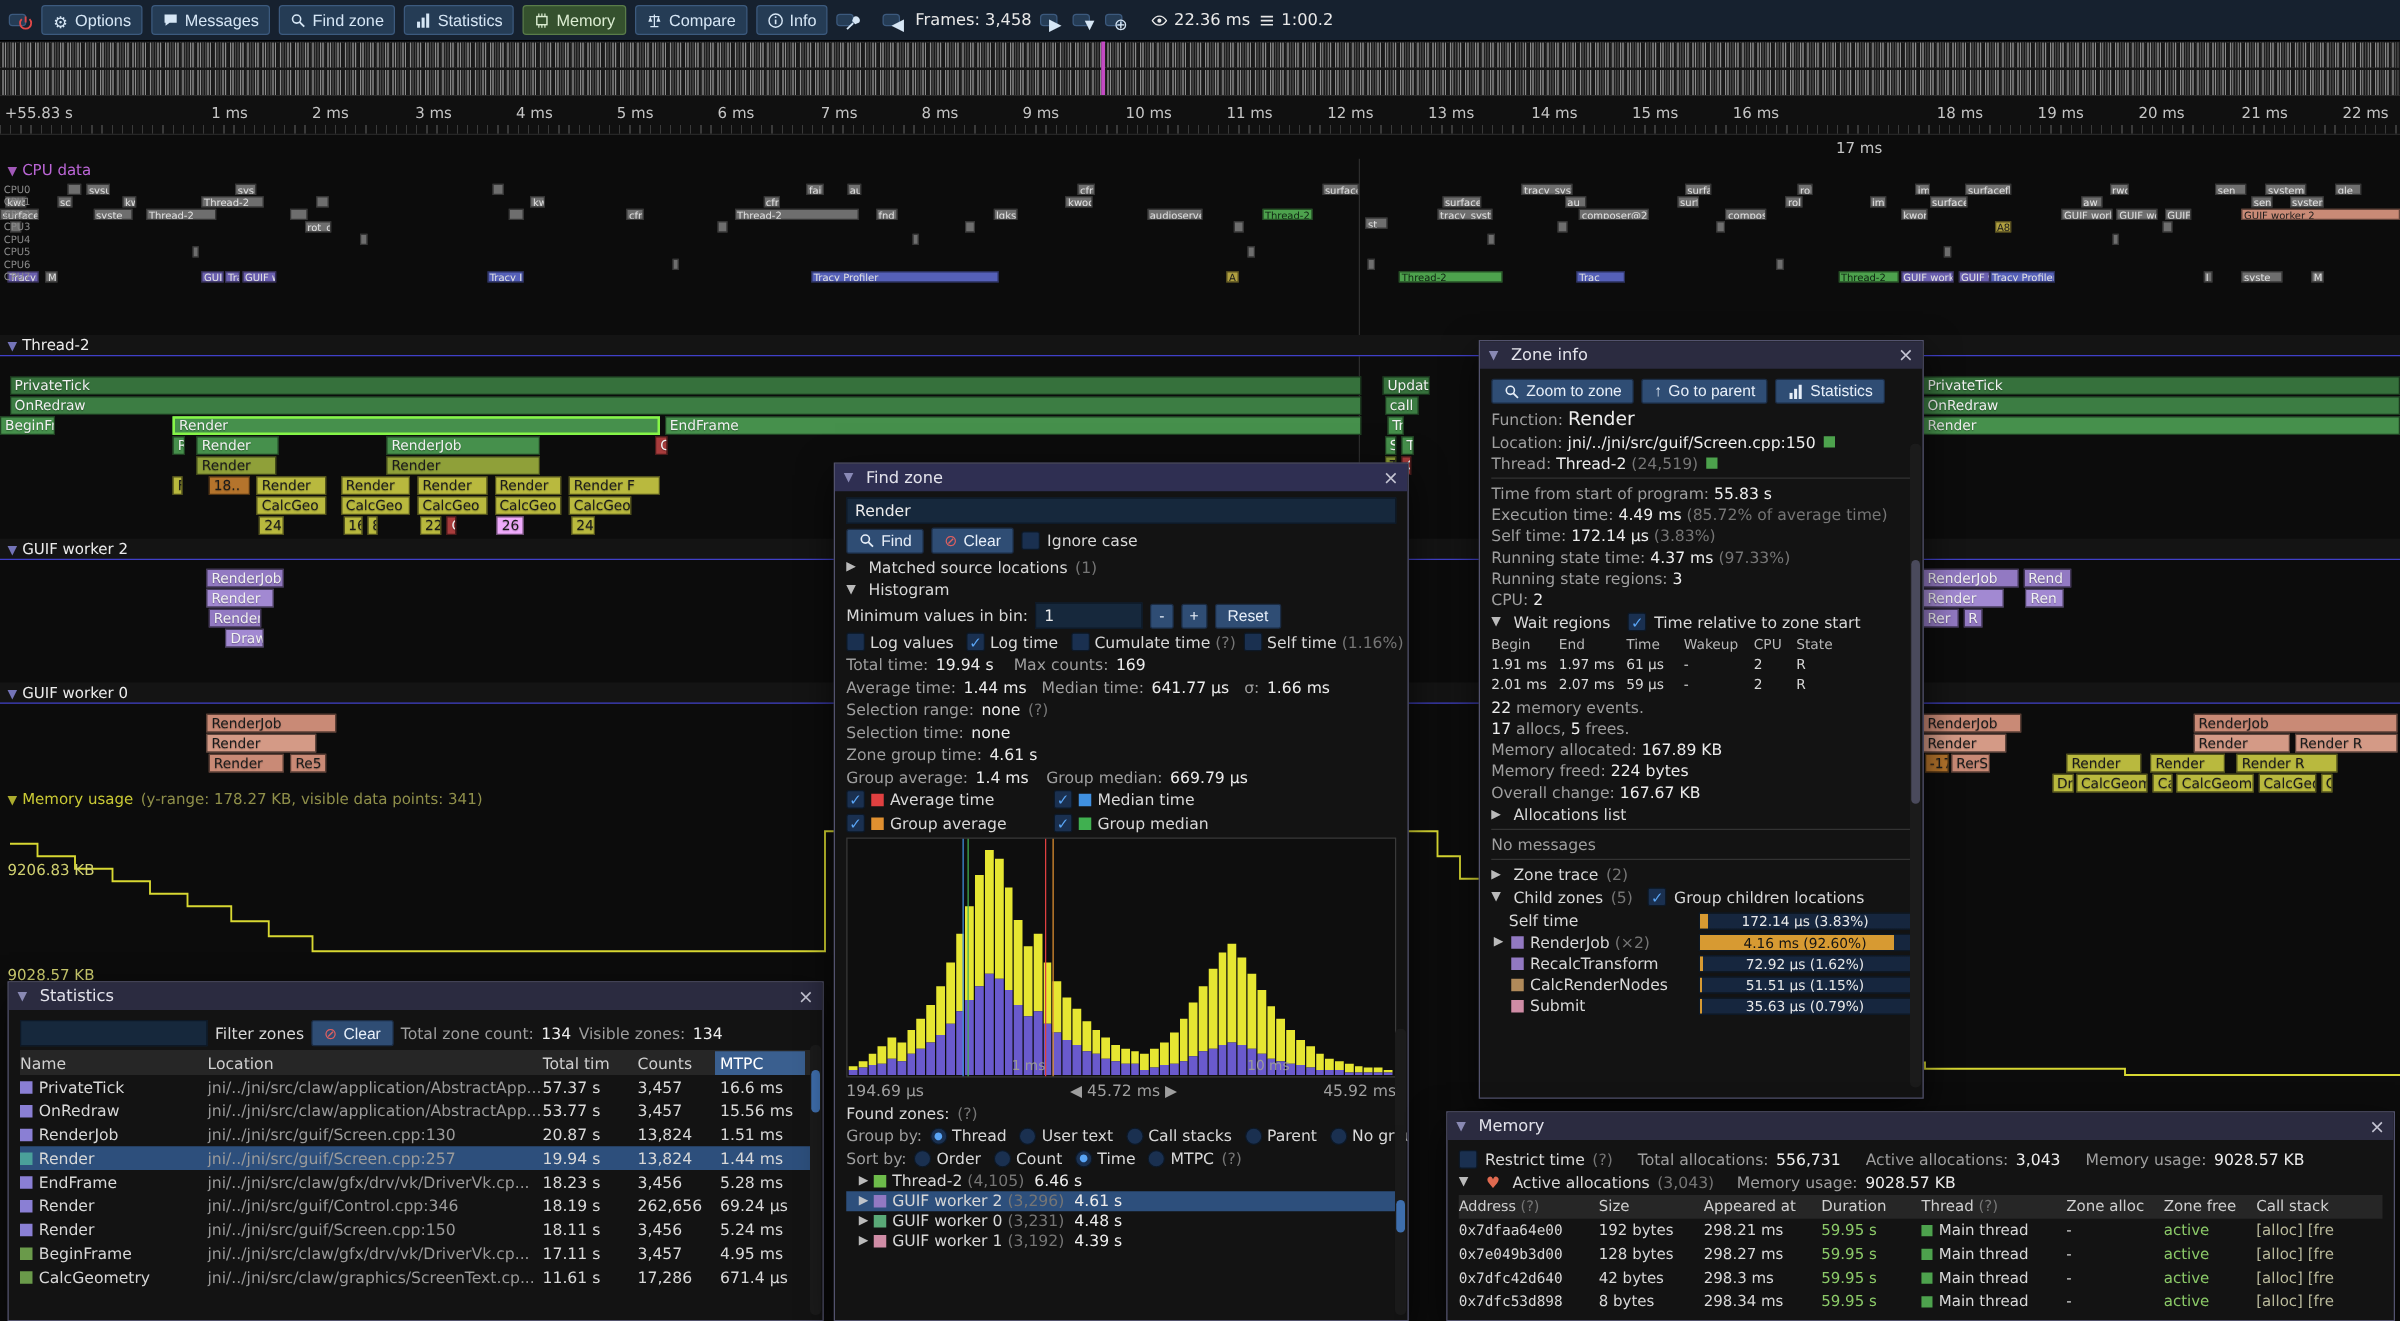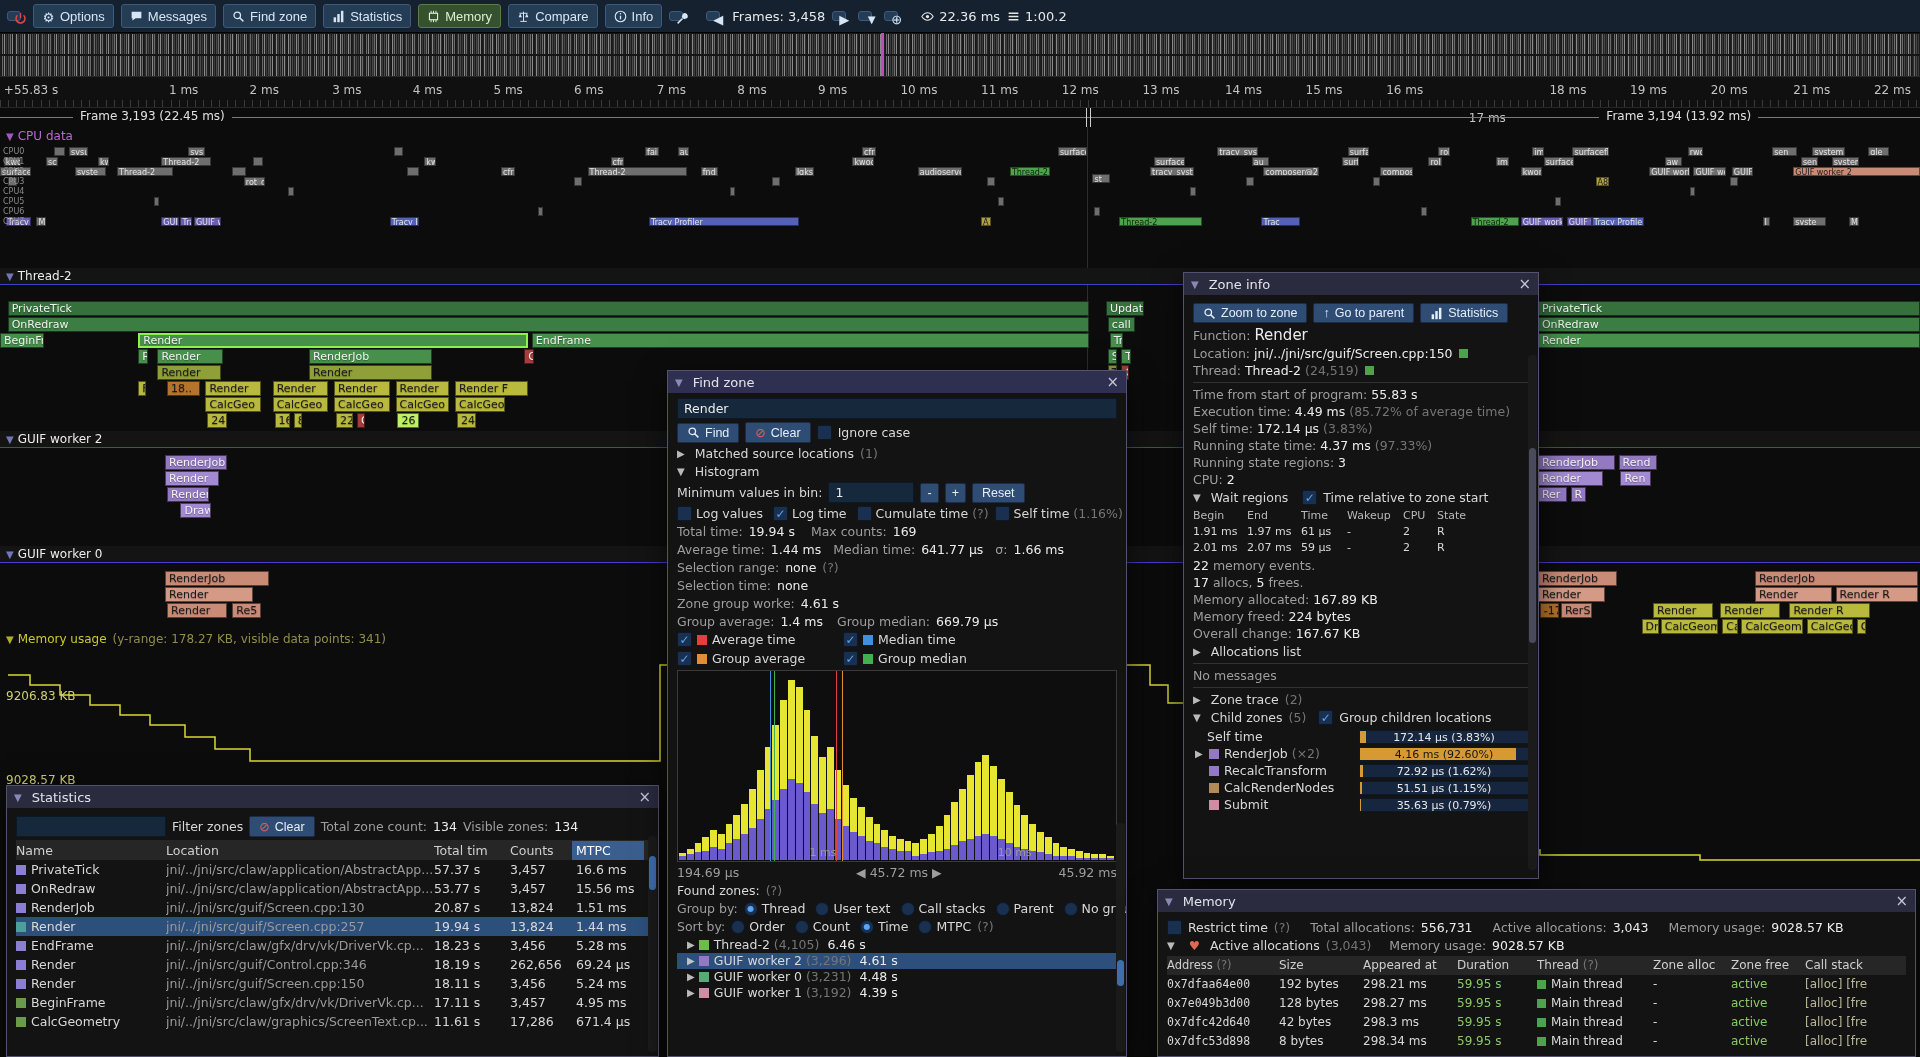--- a/index.html
+++ b/index.html
@@ -213,27 +213,20 @@
       <span class="rtick" style="left: 68%;">15 ms</span>
       <span class="rtick" style="left: 72.2%;">16 ms</span>
       <span class="rtick" style="left: 76.5%; margin-top: 28px;">17 ms</span>
       <span class="rtick" style="left: 80.7%;">18 ms</span>
       <span class="rtick" style="left: 84.9%;">19 ms</span>
       <span class="rtick" style="left: 89.1%;">20 ms</span>
       <span class="rtick" style="left: 93.4%;">21 ms</span>
       <span class="rtick" style="left: 97.6%;">22 ms</span>
     </div>
 
-  <div class="framerow">
-    <div class="fline"></div>
-    <span class="flabel" style="left:3.8%">Frame 3,193 (22.45 ms)</span>
-    <span class="flabel" style="left:83.3%">Frame 3,194 (13.92 ms)</span>
-    <div class="fdiv" style="left:56.55%"></div>
-    <div class="fdiv" style="left:56.78%"></div>
-  </div>
   <div class="frame-cursor"></div>
 
   <div class="sec-label cpu-label"><span class="arr">▼</span><span>CPU data</span></div>
   <div>
       <span class="cpu-rowlabel" style="top: 147px;">CPU0</span>
       <span class="cpu-rowlabel" style="top: 157px;">CPU1</span>
       <span class="cpu-rowlabel" style="top: 167px;">CPU2</span>
       <span class="cpu-rowlabel" style="top: 177px;">CPU3</span>
       <span class="cpu-rowlabel" style="top: 187px;">CPU4</span>
       <span class="cpu-rowlabel" style="top: 197px;">CPU5</span>
@@ -369,21 +362,21 @@
       <div class="zb" style="left: 10.7%; top: 96px; width: 2.9%; background: rgb(185, 185, 62); color: rgb(27, 27, 27);">CalcGeo</div>
       <div class="zb" style="left: 14.2%; top: 96px; width: 2.9%; background: rgb(185, 185, 62); color: rgb(27, 27, 27);">CalcGeo</div>
       <div class="zb" style="left: 17.4%; top: 96px; width: 2.9%; background: rgb(185, 185, 62); color: rgb(27, 27, 27);">CalcGeo</div>
       <div class="zb" style="left: 20.6%; top: 96px; width: 2.8%; background: rgb(185, 185, 62); color: rgb(27, 27, 27);">CalcGeo</div>
       <div class="zb" style="left: 23.7%; top: 96px; width: 2.6%; background: rgb(185, 185, 62); color: rgb(27, 27, 27);">CalcGeo</div>
       <div class="zb" style="left: 10.8%; top: 112px; width: 1%; background: rgb(185, 185, 62); color: rgb(27, 27, 27);">24</div>
       <div class="zb" style="left: 14.3%; top: 112px; width: 0.8%; background: rgb(185, 185, 62); color: rgb(27, 27, 27);">16</div>
       <div class="zb" style="left: 15.3%; top: 112px; width: 0.4%; background: rgb(185, 185, 62); color: rgb(27, 27, 27);">8</div>
       <div class="zb" style="left: 17.5%; top: 112px; width: 0.9%; background: rgb(185, 185, 62); color: rgb(27, 27, 27);">22</div>
       <div class="zb" style="left: 18.6%; top: 112px; width: 0.4%; background: rgb(168, 60, 60);">C</div>
-      <div class="zb" style="left: 20.7%; top: 112px; width: 1.1%; background: #bef264; color: rgb(27, 27, 27);">26</div>
+      <div class="zb" style="left: 20.7%; top: 112px; width: 1.1%; background: #f0abfc; color: rgb(27, 27, 27);">26</div>
       <div class="zb" style="left: 23.8%; top: 112px; width: 1%; background: rgb(185, 185, 62); color: rgb(27, 27, 27);">24</div>
     </div>
 
   <div class="thread-head" style="top:431px"><span class="arr">▼</span><span>GUIF worker 2</span></div>
   <div class="zones" style="top:455px;height:64px">
 
   <div class="zb" style="left: 8.6%; top: 0px; width: 3.2%; background: rgb(146, 121, 194);">RenderJob</div>
       <div class="zb" style="left: 80.1%; top: 0px; width: 4%; background: rgb(146, 121, 194);">RenderJob</div>
       <div class="zb" style="left: 84.3%; top: 0px; width: 2%; background: rgb(146, 121, 194);">Rend</div>
       <div class="zb" style="left: 8.6%; top: 16px; width: 2.8%; background: rgb(162, 137, 210);">Render</div>
@@ -642,21 +635,21 @@
       <div class="frow">
           <span class="lbl">Selection range:</span>
           <span class="val">none</span>
           <span class="hint">(?)</span>
         </div>
       <div class="frow">
           <span class="lbl">Selection time:</span>
           <span class="val">none</span>
         </div>
       <div class="frow">
-          <span class="lbl">Zone group worke:</span>
+          <span class="lbl">Zone group time:</span>
           <span class="val">4.61 s</span>
         </div>
       <div class="frow">
           <span class="lbl">Group average:</span>
           <span class="val">1.4 ms</span>
           <span class="lbl" style="margin-left:8px">Group median:</span>
           <span class="val">669.79 μs</span>
         </div>
       <div class="frow" style="flex-wrap:wrap;column-gap:26px;row-gap:4px;width:330px">
 

